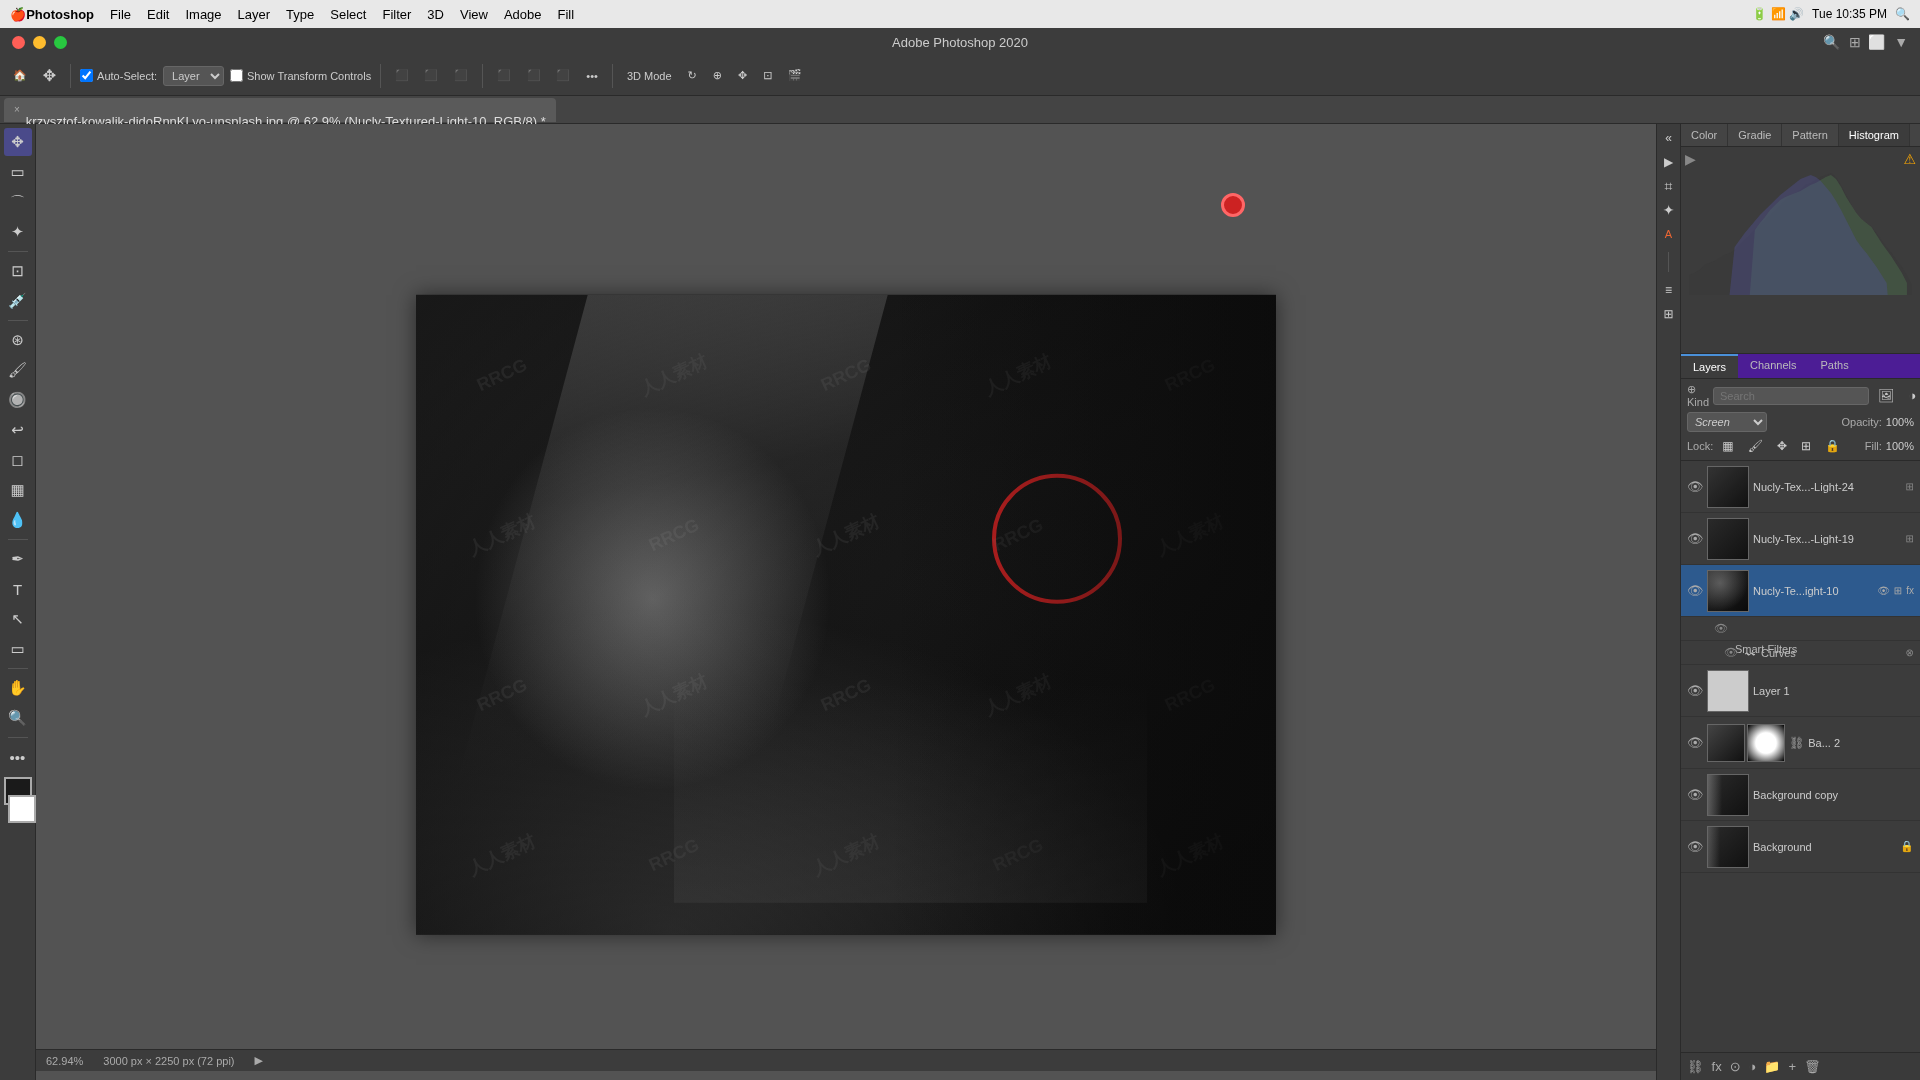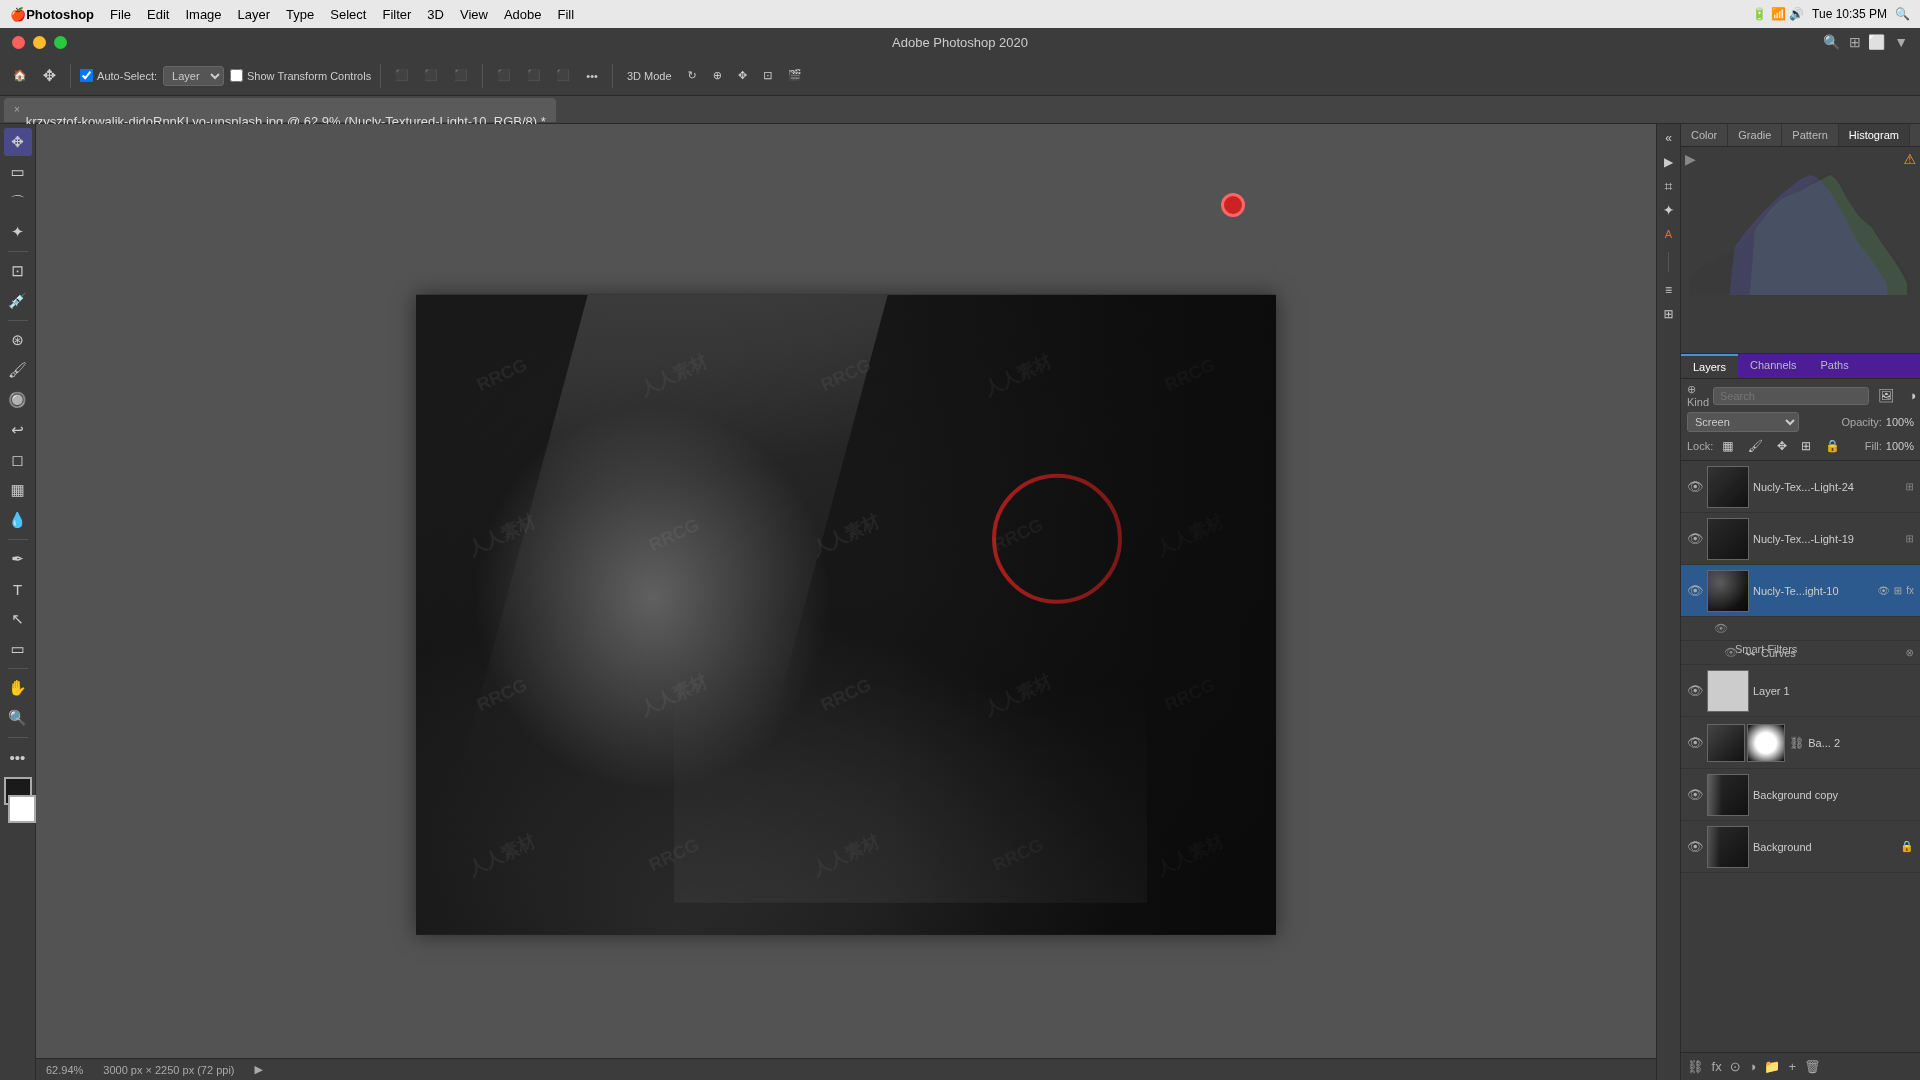--- a/index.html
+++ b/index.html
@@ -414,21 +414,21 @@
           </div>
 
           <div style="position:absolute;bottom:5%;left:30%;right:15%;height:220px;background:linear-gradient(to top,rgba(80,80,80,0.25),transparent);pointer-events:none;"></div>
 
           <div style="position:absolute;top:15%;left:5%;width:45%;height:65%;background:radial-gradient(ellipse,rgba(220,220,220,0.35) 0%,transparent 65%);pointer-events:none;"></div>
 
           <div style="position:absolute;right:0;top:0;width:45%;height:100%;background:linear-gradient(to left,rgba(10,10,10,0.7),transparent);pointer-events:none;"></div>
         </div>
       </div>
 
-      <div id="status-bar" style="position:absolute;bottom:0;left:0;right:0;text-align:right;">
+      <div id="status-bar" style="position:absolute;bottom:9px;left:0;right:0;text-align:right;">
         <span>62.94%</span>
         <span>3000 px × 2250 px (72 ppi)</span>
         <span>▶</span>
       </div>
     </div>
 
     <div style="display:flex;flex-direction:row;">
 
       <div id="right-icons">
         <button class="right-icon-btn">«</button>
@@ -484,21 +484,21 @@
 
           <div id="layers-controls">
             <div class="layer-ctrl-row">
               <span style="color:#aaa;font-size:11px;">⊕ Kind</span>
               <input class="layer-search" type="text" placeholder="Search" style="">
               <button class="toolbar-btn" style="font-size:13px;">🖼</button>
               <button class="toolbar-btn" style="font-size:13px;">◑</button>
 
             </div>
             <div class="layer-ctrl-row">
-              <select class="layer-select" style="width:112px;">
+              <select class="layer-select" style="width:80px;font-style:italic;">
                 <option>Screen</option>
                 <option>Normal</option>
                 <option>Multiply</option>
                 <option>Overlay</option>
               </select>
               <span style="margin-left:auto;font-size:11px;color:#aaa;">Opacity:</span>
               <span style="font-size:11px;color:#ccc;">100%</span>
             </div>
             <div class="layer-ctrl-row">
               <span style="font-size:11px;color:#aaa;">Lock:</span>

